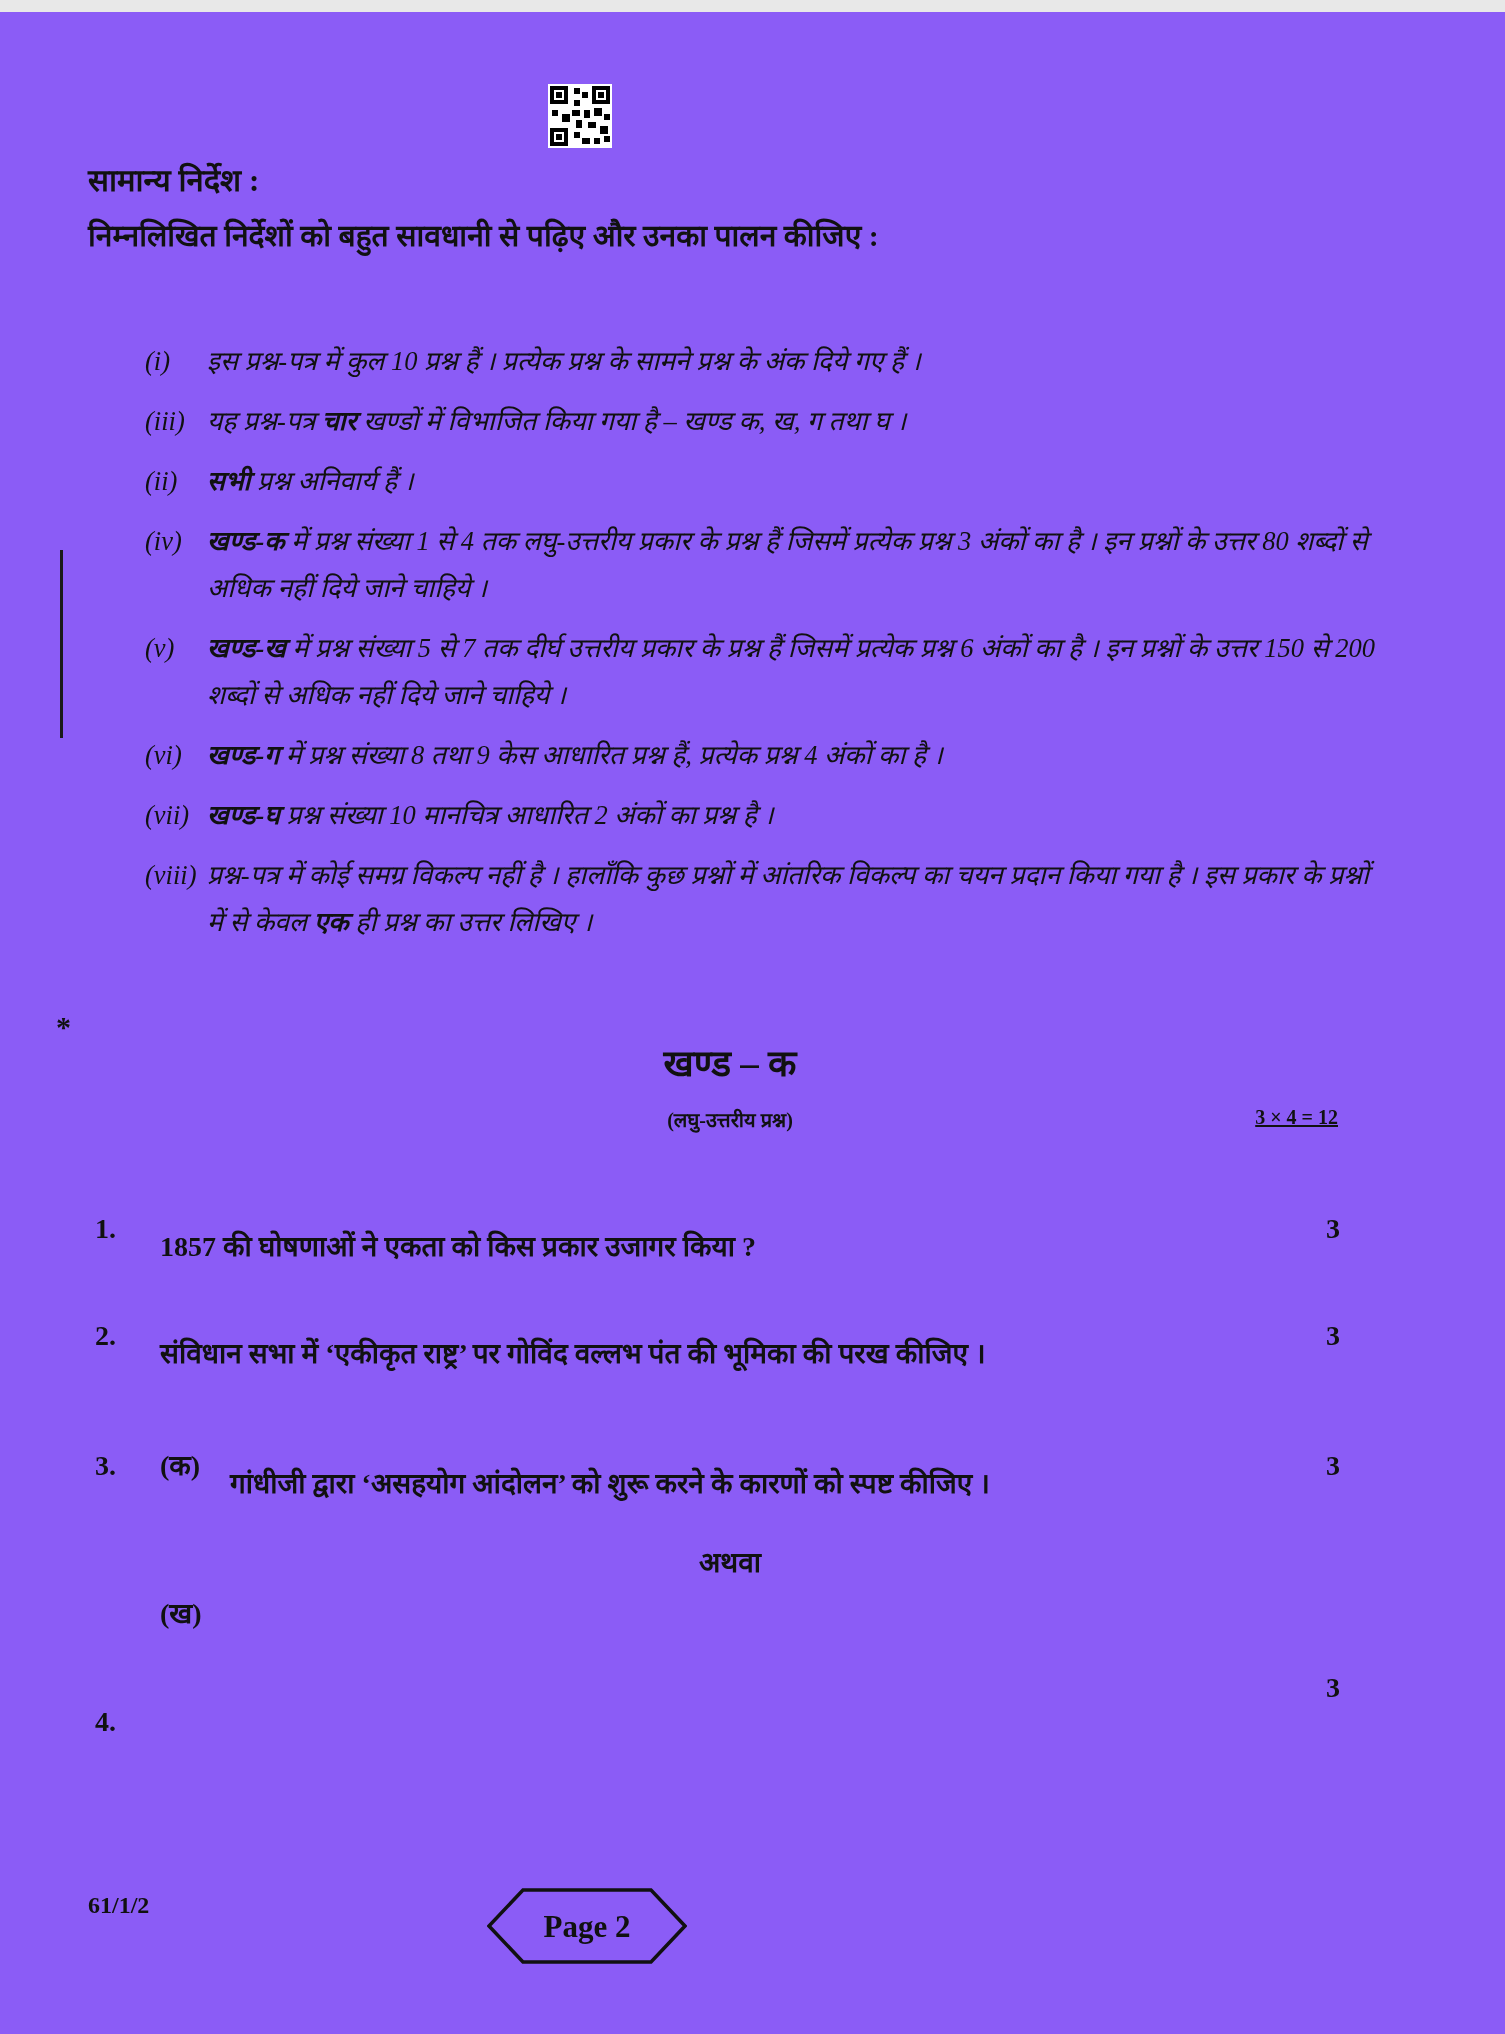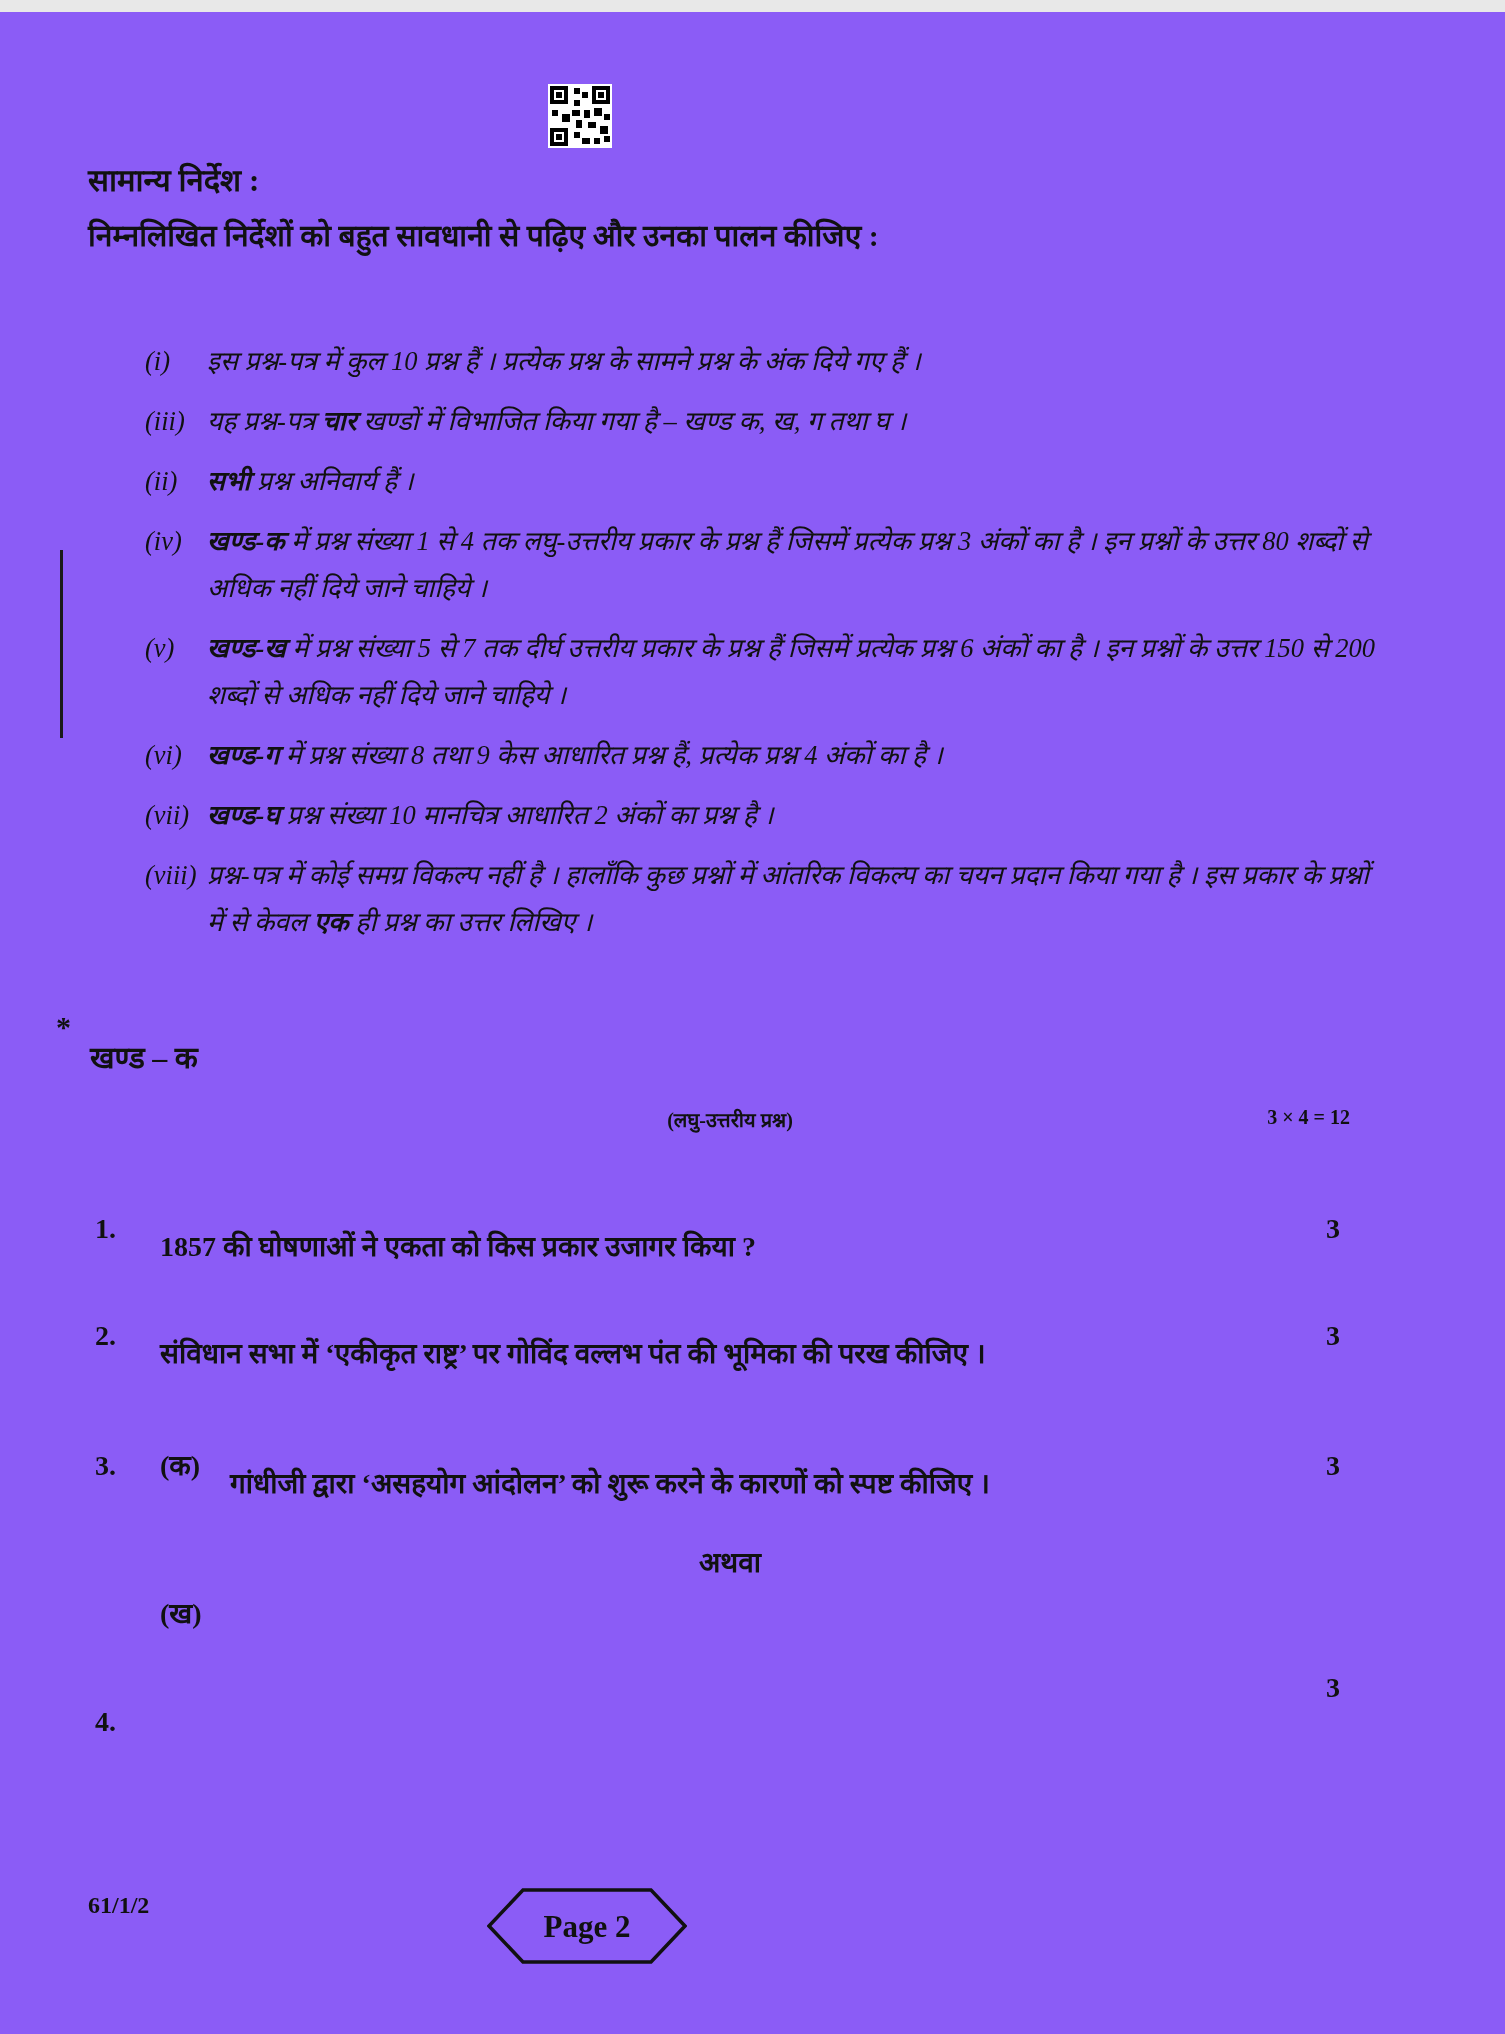--- a/index.html
+++ b/index.html
@@ -20,23 +20,23 @@
   
   .margin-line{position:absolute;left:60px;top:538px;width:3px;height:188px;background:#1a1a1a;}
   .margin-star{position:absolute;left:56px;top:998px;font-size:30px;font-weight:bold;}
   
   .ins-list{position:absolute;left:145px;top:326px;width:1240px;}
   .ins-item{display:flex;font-style:italic;font-size:26.5px;line-height:47px;margin-bottom:13px;}
   .ins-num{flex:0 0 62px;}
   .ins-text{flex:1;}
   .ins-text b{font-weight:bold;}
   
-  .sec-title{position:absolute;left:90px;top:1024px;width:1280px;font-size:30px;font-weight:bold;}
+  .sec-title{position:absolute;left:90px;top:1024px;width:1280px;text-align:center;font-size:37px;font-weight:bold;}
   .sec-row{position:absolute;left:90px;top:1094px;width:1280px;text-align:center;font-size:20px;font-weight:bold;}
-  .sec-marks{position:absolute;right:20px;top:0;font-weight:bold;}
+  .sec-marks{position:absolute;right:32px;top:0;font-weight:bold;text-decoration:underline;}
   
   .q{position:absolute;left:95px;width:1245px;font-size:28px;font-weight:bold;line-height:1.0;}
   .q-num{position:absolute;left:0;top:0;}
   .q-sub{position:absolute;left:65px;top:0;}
   .q-text{display:block;margin-left:65px;width:1120px;line-height:64px;}
   .q-text.indented{margin-left:135px;width:1060px;}
   .q-marks{position:absolute;right:0;top:0;font-weight:bold;}
   .q-marks.bottom{top:auto;bottom:6px;}
   .or-line{position:absolute;left:90px;top:1530px;width:1280px;text-align:center;font-size:28px;font-weight:bold;}
   

